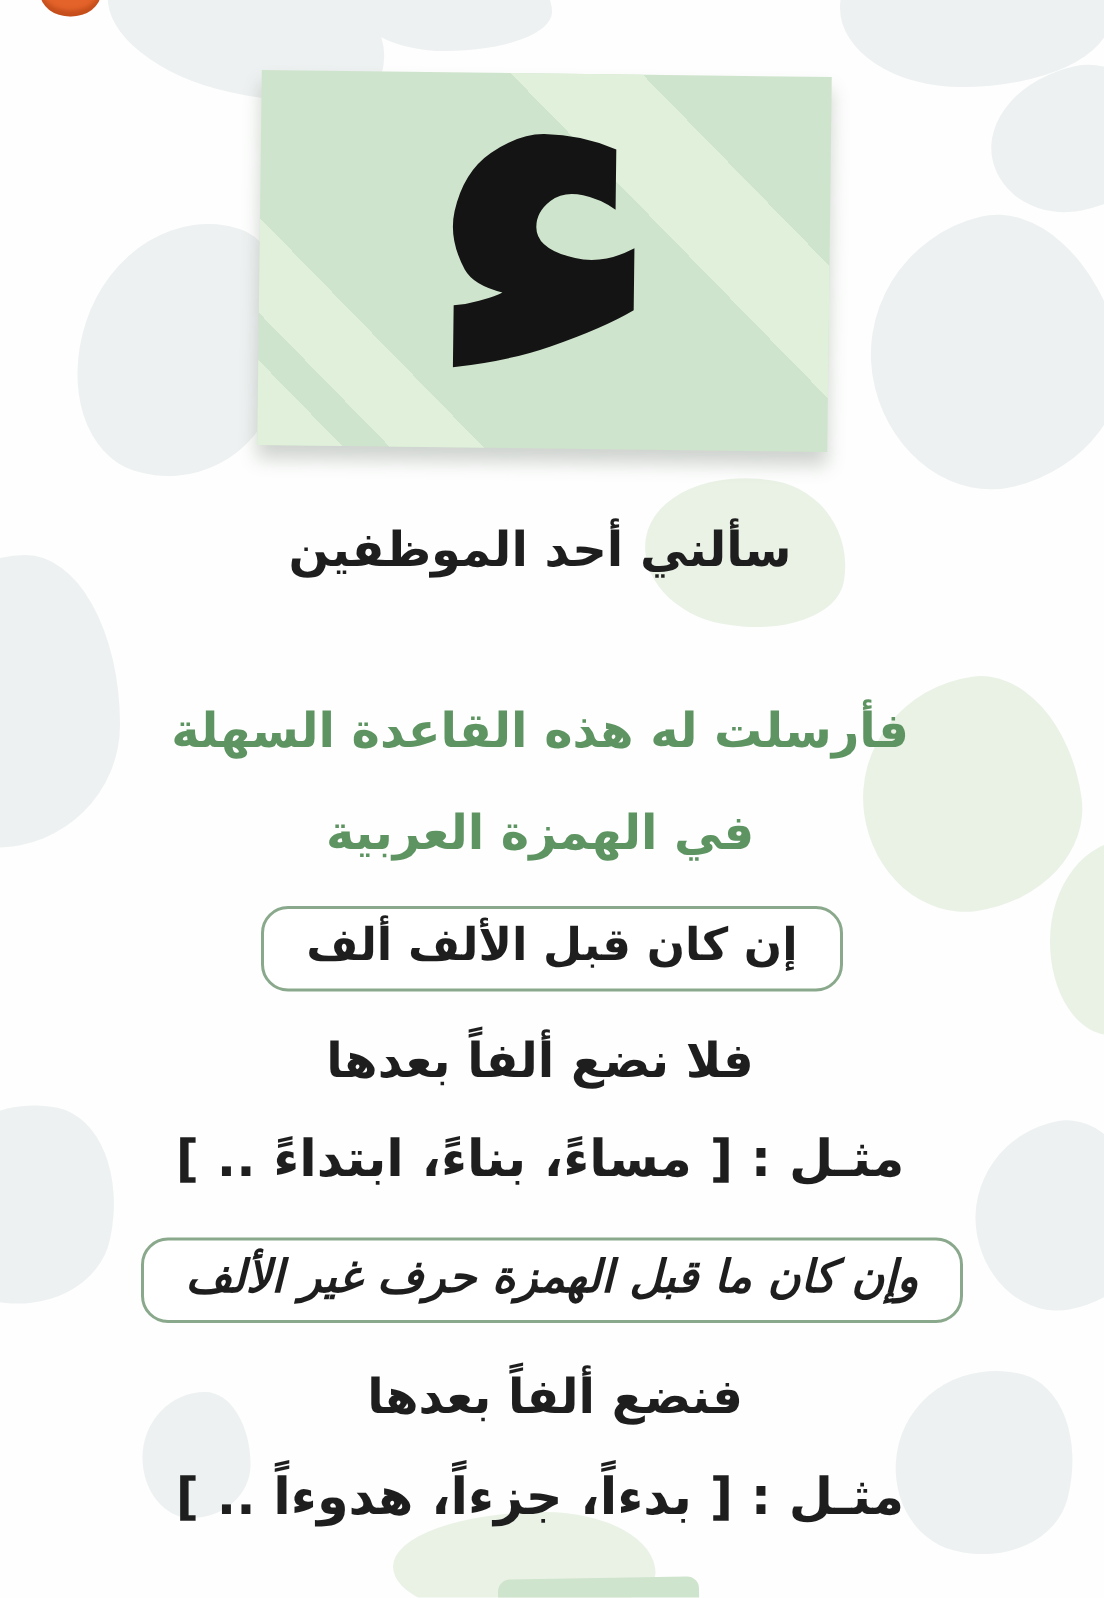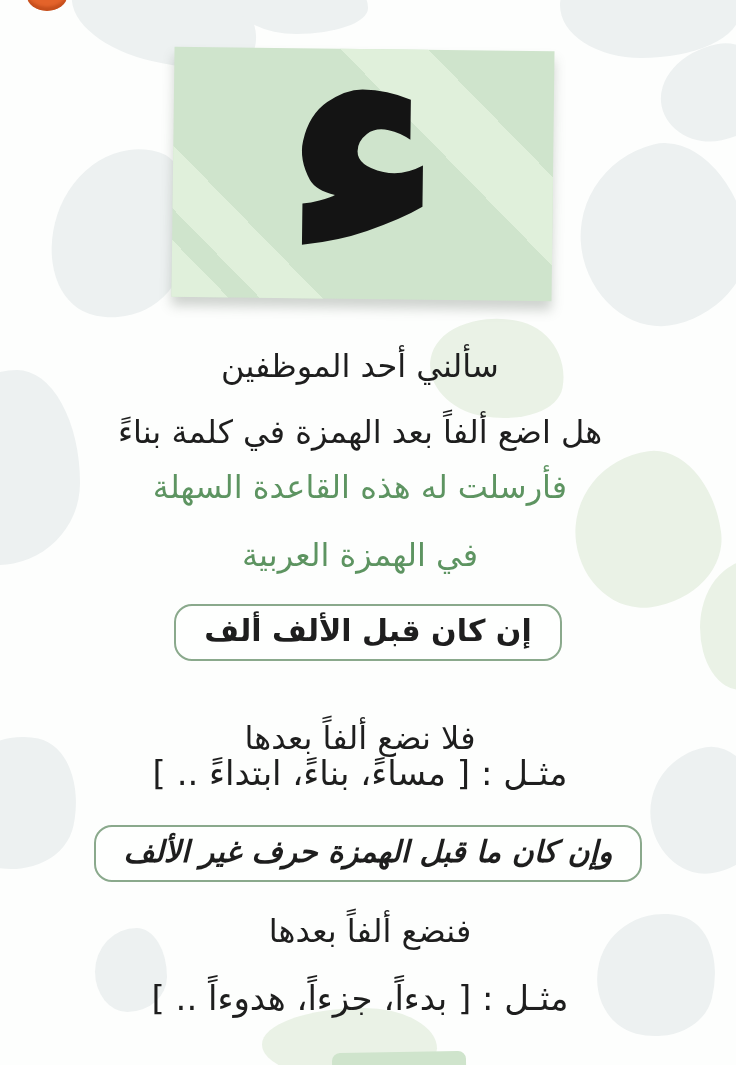--- a/index.html
+++ b/index.html
@@ -53,21 +53,21 @@
     color:#141414;
     line-height:1;
     transform:translateY(-36px);
   }
   
   .ar-line{
     position:absolute;
     left:0; right:16px;
     direction:rtl;
     text-align:center;
-    font-weight:normal;
+    font-weight:bold;
     color:var(--text-black,#1e1e1e);
     font-size:32px;
     line-height:1.2;
     z-index:1;
   }
   .ar-line.green{ color:var(--heading-green,#5d9461); }
   .rule-box-wrap{
     position:absolute;
     left:0; right:0;
     text-align:center;
@@ -117,28 +117,27 @@
   <div class="blob" style="left:598px;top:912px;width:118px;height:125px;transform:rotate(14deg);"></div>
   <div class="blob green" style="left:262px;top:1008px;width:175px;height:70px;"></div>
 
   <div class="orange-dot"></div>
 
   <div class="hamza-card">
     <span class="hamza-letter">ء</span>
   </div>
 
   <div class="ar-line" style="top:347px;">سألني أحد الموظفين</div>
-  <div class="ar-line" style="top:413px;">هل اضع ألفاً بعد الهمزة في كلمة بناءً</div>
   <div class="ar-line green" style="top:468px;">فأرسلت له هذه القاعدة السهلة</div>
   <div class="ar-line green" style="top:536px;">في الهمزة العربية</div>
 
   <div class="rule-box-wrap" style="top:604px;">
     <span class="rule-box">إن كان قبل الألف ألف</span>
   </div>
-  <div class="ar-line" style="top:688px;margin-top:31px;">فلا نضع ألفاً بعدها</div>
+  <div class="ar-line" style="top:688px;">فلا نضع ألفاً بعدها</div>
   <div class="ar-line examples" style="top:753px;">مثـل : [ مساءً، بناءً، ابتداءً .. ]</div>
 
   <div class="rule-box-wrap" style="top:825px;font-style:italic;">
     <span class="rule-box">وإن كان ما قبل الهمزة حرف غير الألف</span>
   </div>
   <div class="ar-line" style="top:912px;padding-left:20px;">فنضع ألفاً بعدها</div>
   <div class="ar-line examples" style="top:978px;">مثـل : [ بدءاً، جزءاً، هدوءاً .. ]</div>
 
   <div class="bottom-card-peek"></div>
 

